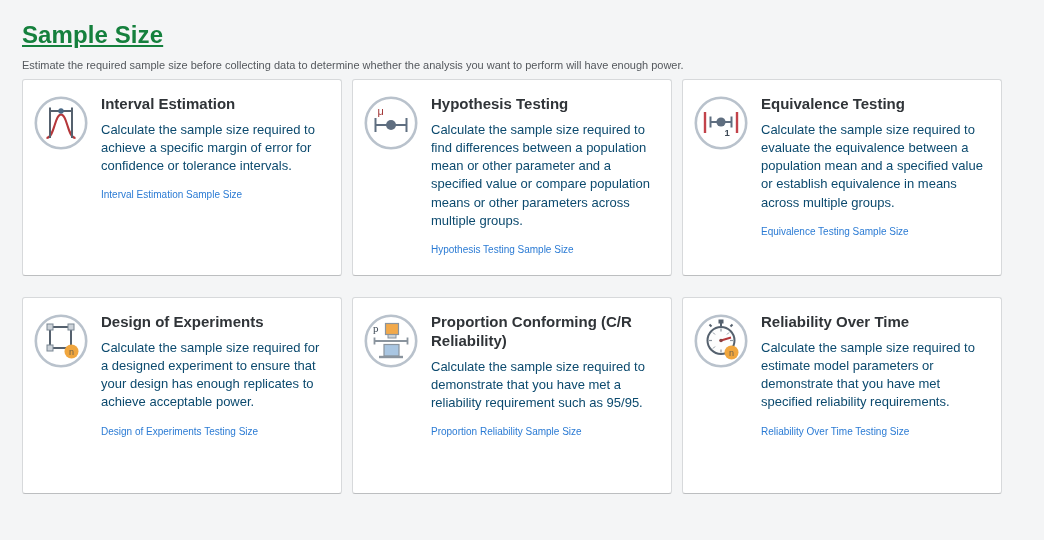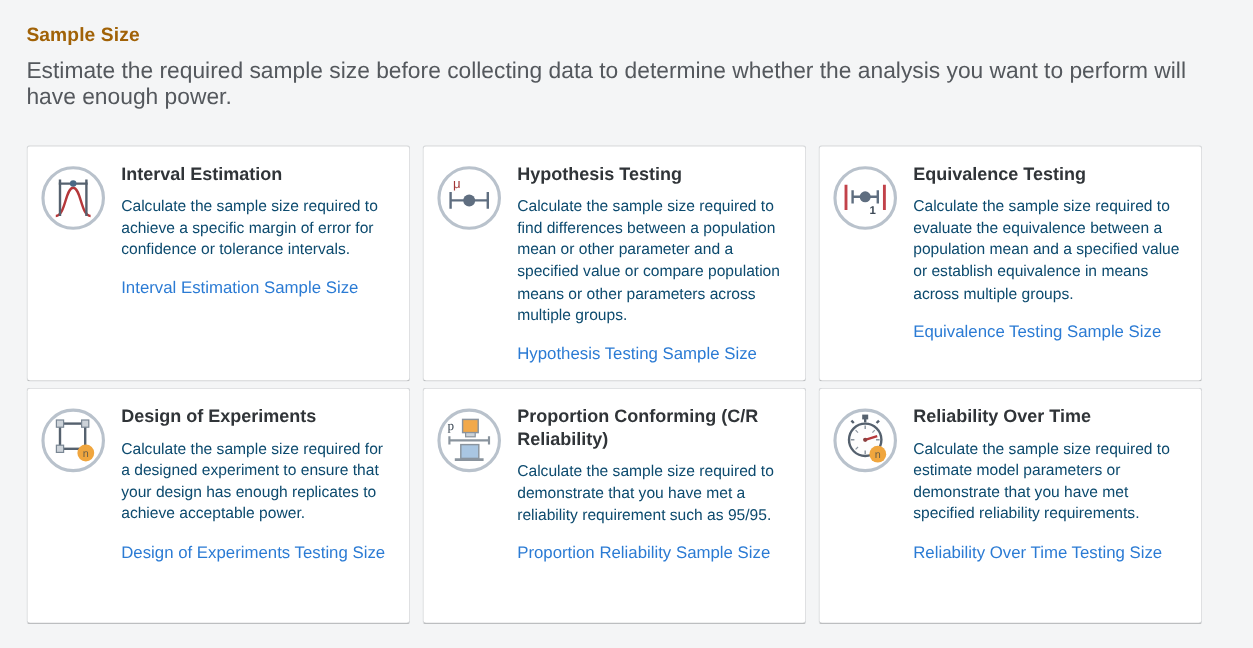--- a/index.html
+++ b/index.html
@@ -4,36 +4,37 @@
 <style>
   * { box-sizing: border-box; margin: 0; padding: 0; }
   html, body { width: 1044px; height: 540px; overflow: hidden; }
   body {
     background: #f4f5f6;
     font-family: "Liberation Sans", sans-serif;
     color: #303438;
   }
   .page { padding: 21px 22px; }
   .page-title {
-    font-size: 16px;
+    font-size: 24px;
     font-weight: 700;
-    color: #a16207;
+    color: #15803d;
     letter-spacing: 0.1px;
     margin-bottom: 10px;
+    text-decoration: underline;
   }
   .page-subtitle {
-    font-size: 19px;
+    font-size: 11px;
     color: #54585d;
-    margin-bottom: 28px;
+    margin-bottom: 8px;
   }
   .cards-grid {
     display: grid;
     grid-template-columns: repeat(3, 320px);
     grid-auto-rows: 197px;
-    gap: 5px 10px;
+    gap: 21px 10px;
   }
   .card {
     background: #ffffff;
     border: 1px solid #d7d9db;
     border-bottom-color: #bcbec0;
     border-radius: 3px;
     padding: 13px 10px 13px 10px;
     display: flex;
     align-items: flex-start;
   }
@@ -53,21 +54,21 @@
     margin: 2px 0 7px 0;
   }
   .card-desc {
     font-size: 13px;
     color: #0c4a6e;
     line-height: 1.4;
   }
   .card-link {
     display: inline-block;
     margin-top: 14px;
-    font-size: 14px;
+    font-size: 10px;
     color: #2b7bd4;
     text-decoration: none;
     cursor: pointer;
   }
 </style>
 </head>
 <body>
 
 <div class="page">
   <div class="page-title">Sample Size</div>

